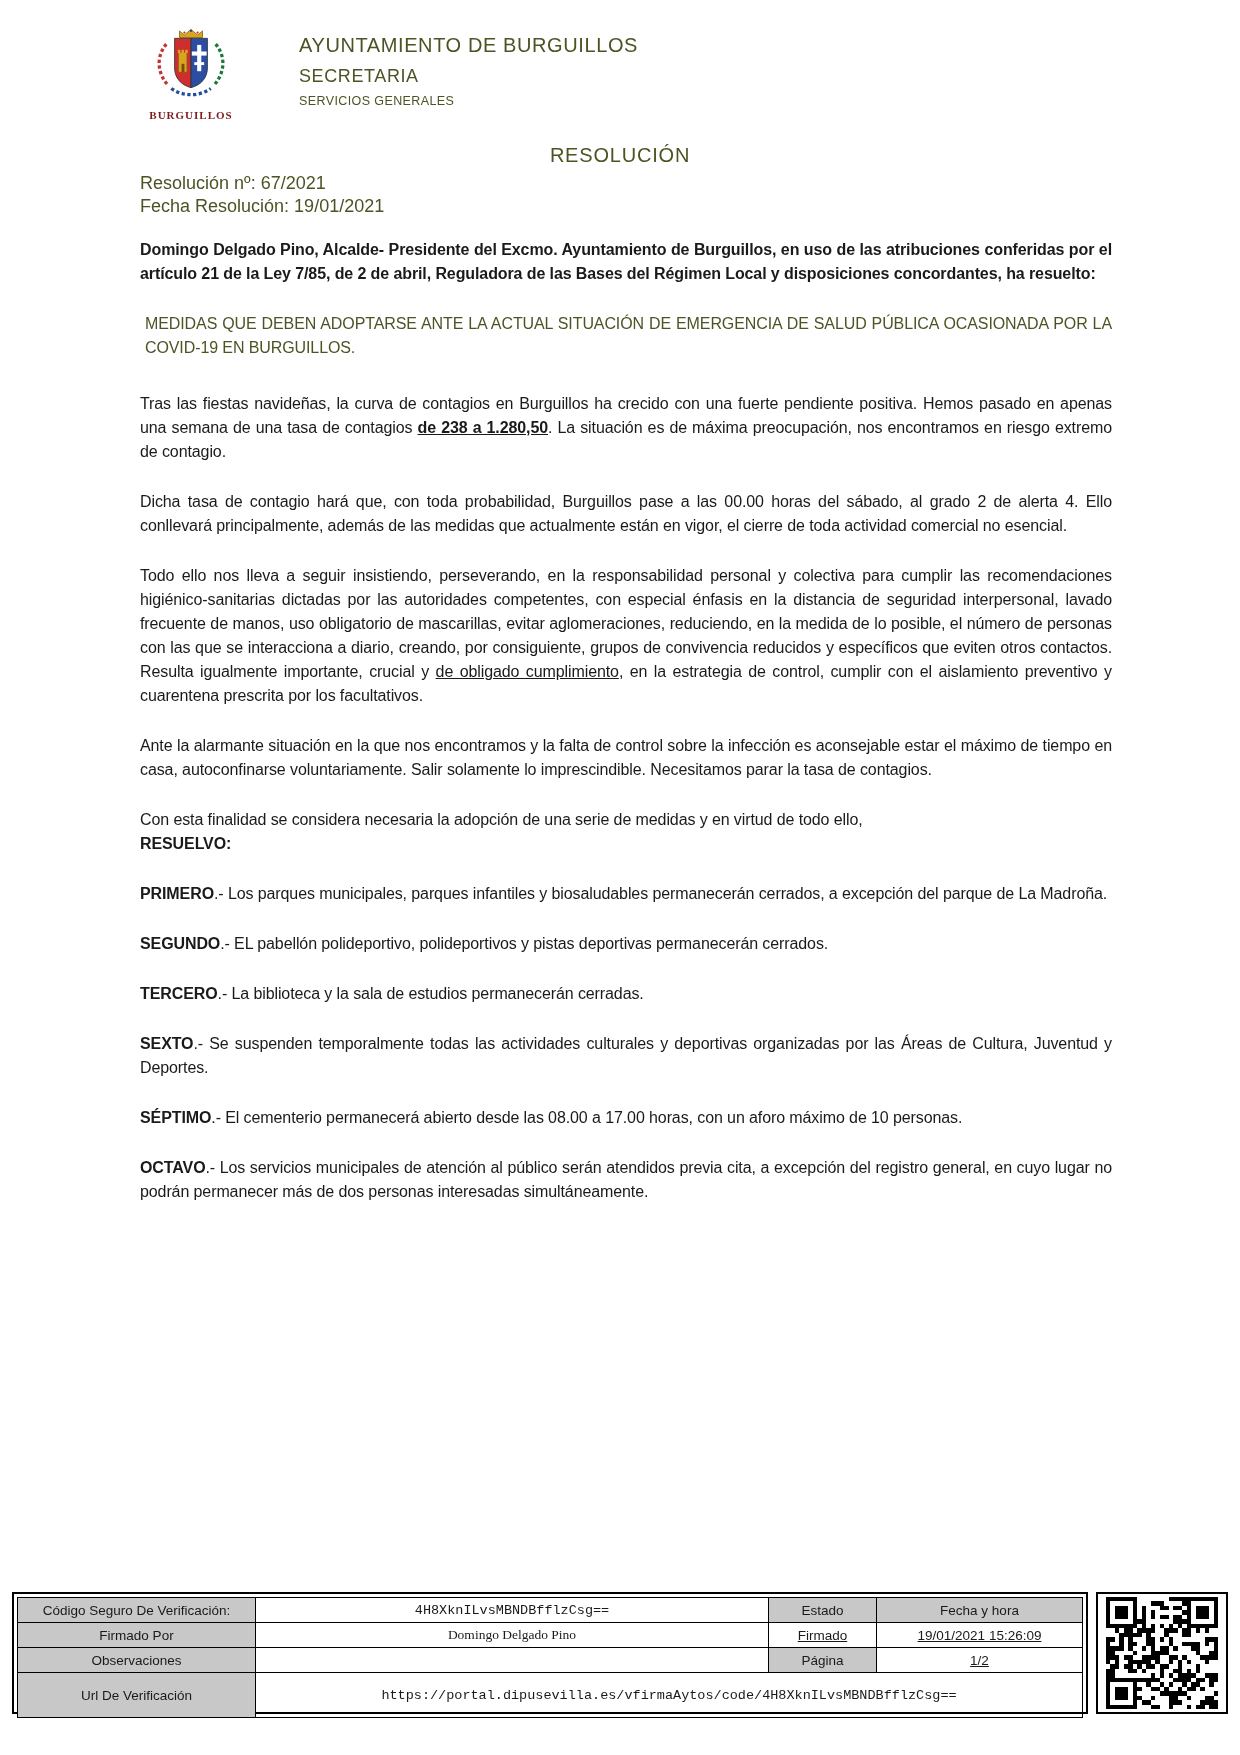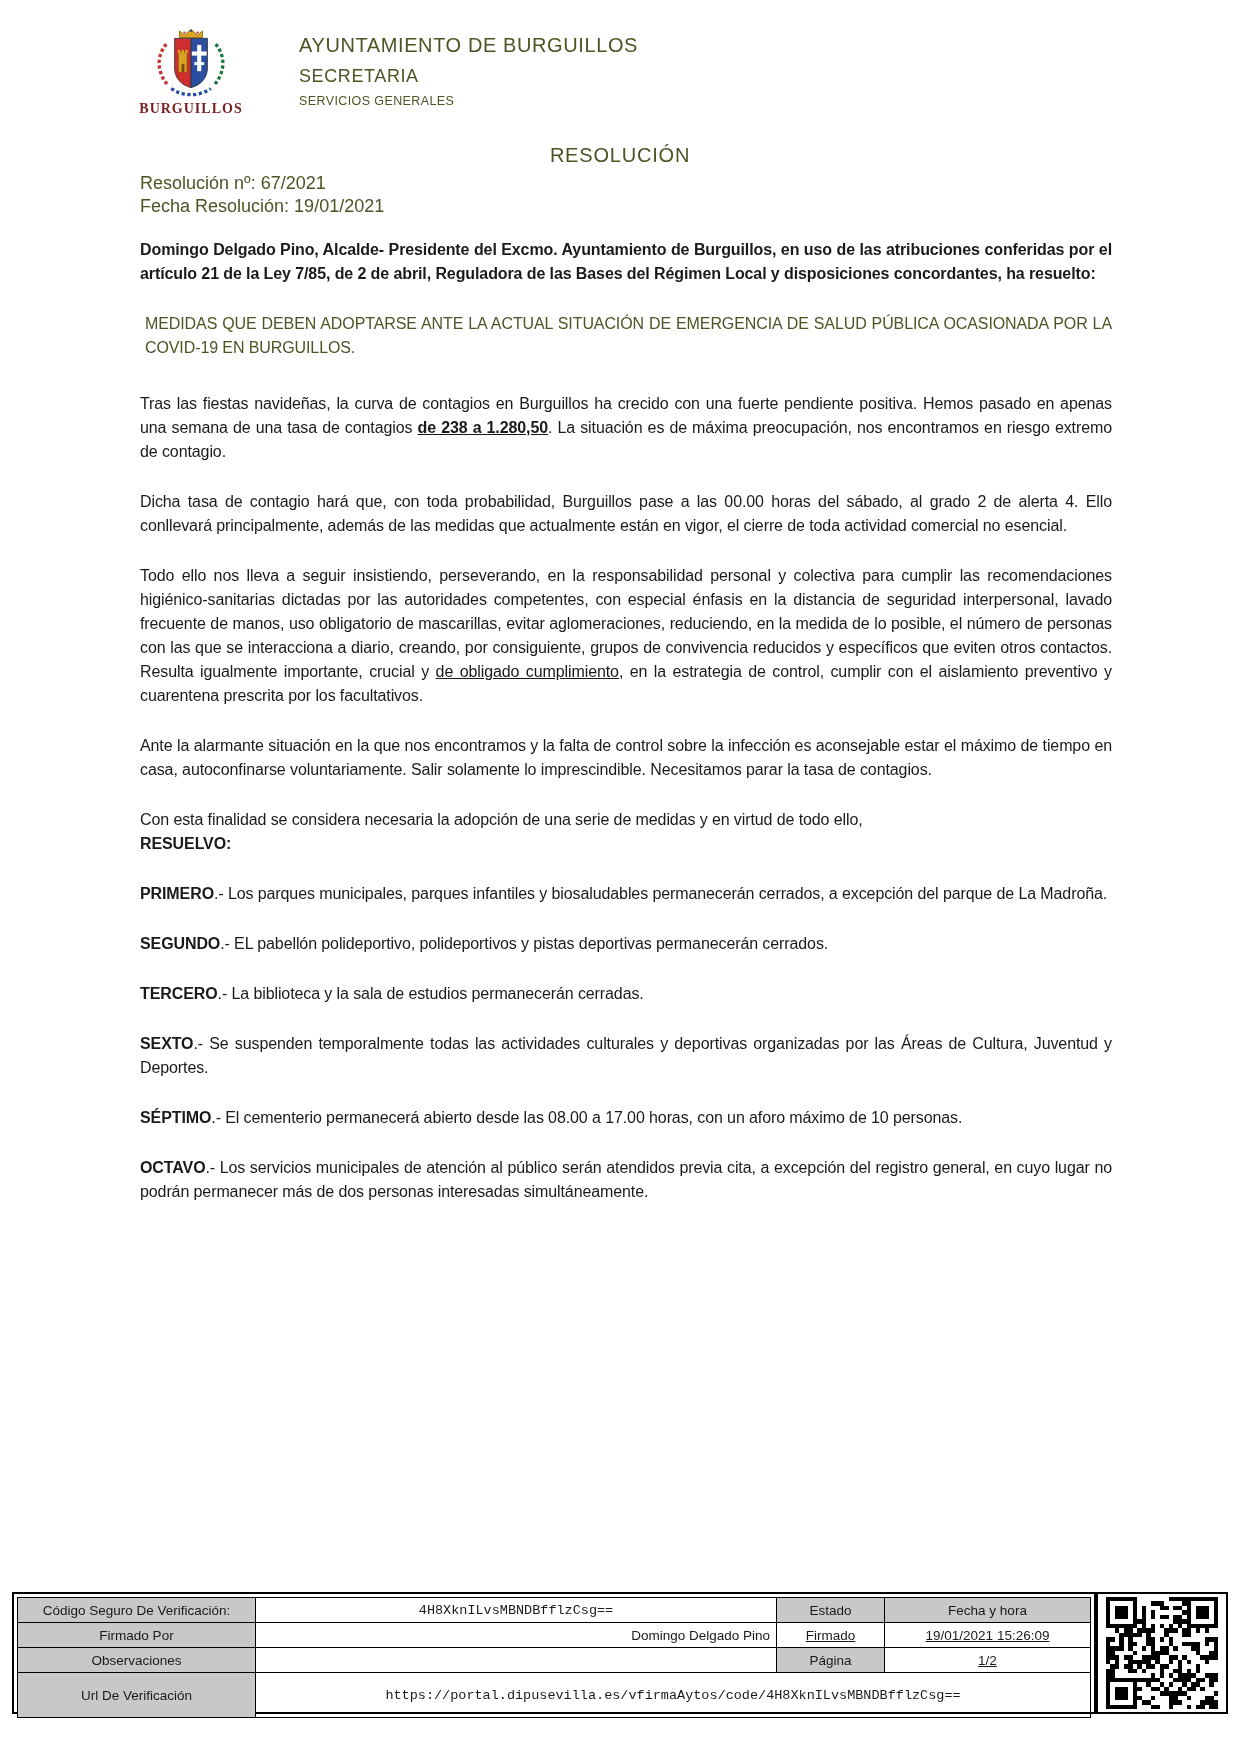--- a/index.html
+++ b/index.html
@@ -3,47 +3,47 @@
 <meta charset="utf-8">
 <style>
   html,body{margin:0;padding:0;background:#ffffff;}
   body{width:1240px;height:1755px;position:relative;overflow:hidden;
        font-family:"Liberation Sans",sans-serif;color:#1a1a1a;}
 
   
   .logo{position:absolute;left:136px;top:26px;width:110px;text-align:center;}
   .logo svg{width:88px;height:74px;display:block;margin:0 auto;}
   .logo-caption{font-family:"Liberation Serif",serif;font-weight:bold;
-                font-size:14px;letter-spacing:1px;color:#7a1f1f;margin-top:1px;}
+                font-size:11px;letter-spacing:1px;color:#7a1f1f;margin-top:9px;}
   .org-block{position:absolute;left:299px;top:34px;color:#4d5424;}
   .org-line1{font-size:20px;letter-spacing:.6px;}
   .org-line2{font-size:18px;letter-spacing:.6px;margin-top:9px;}
   .org-line3{font-size:12.5px;letter-spacing:.4px;margin-top:7px;}
 
   .doc-title{position:absolute;left:0;top:144px;width:100%;text-align:center;
              font-size:20px;letter-spacing:.8px;color:#4d5424;}
   .meta{position:absolute;left:140px;top:172px;color:#4d5424;font-size:18px;line-height:23px;}
 
   
   .doc-body{position:absolute;left:140px;top:238px;width:972px;
             font-size:16px;line-height:24px;text-align:justify;
             letter-spacing:-0.1px;}
   .doc-body p{margin:0 0 26px 0;}
   .doc-body p.p-heading{color:#4d5424;margin:16px 0 32px 0;padding-left:5px;}
   .doc-body span.b{font-weight:bold;}
   .doc-body span.u{text-decoration:underline;}
 
   
   .footer{position:absolute;left:12px;top:1592px;width:1216px;height:122px;
-          display:flex;gap:0;font-size:13.5px;}
+          display:flex;gap:8px;font-size:13.5px;}
   .vtable-wrap{flex:1;border:2px solid #000;padding:3px;background:#fff;}
   table.vtable{width:100%;height:100%;border-collapse:collapse;table-layout:fixed;}
   table.vtable td{border:1px solid #000;padding:0 6px;height:24px;overflow:hidden;white-space:nowrap;}
   td.lbl{background:#c8c8c8;text-align:center;}
-  td.val{text-align:right;}
+  td.val{text-align:center;font-family:Liberation Serif, serif;}
   td.ctr{text-align:center;text-decoration:underline;}
   td.mono{font-family:"Liberation Mono",monospace;font-size:13.5px;text-align:center;}
   .col-label{width:238px;}.col-value{width:auto;}.col-estado{width:108px;}.col-fecha{width:206px;}
   tr.url-row td{height:44px;}
   .qr-wrap{width:128px;border:2px solid #000;display:flex;align-items:center;justify-content:center;background:#fff;}
   .qr-wrap svg{width:112px;height:112px;shape-rendering:crispEdges;}
 </style>
 </head>
 <body>
 

